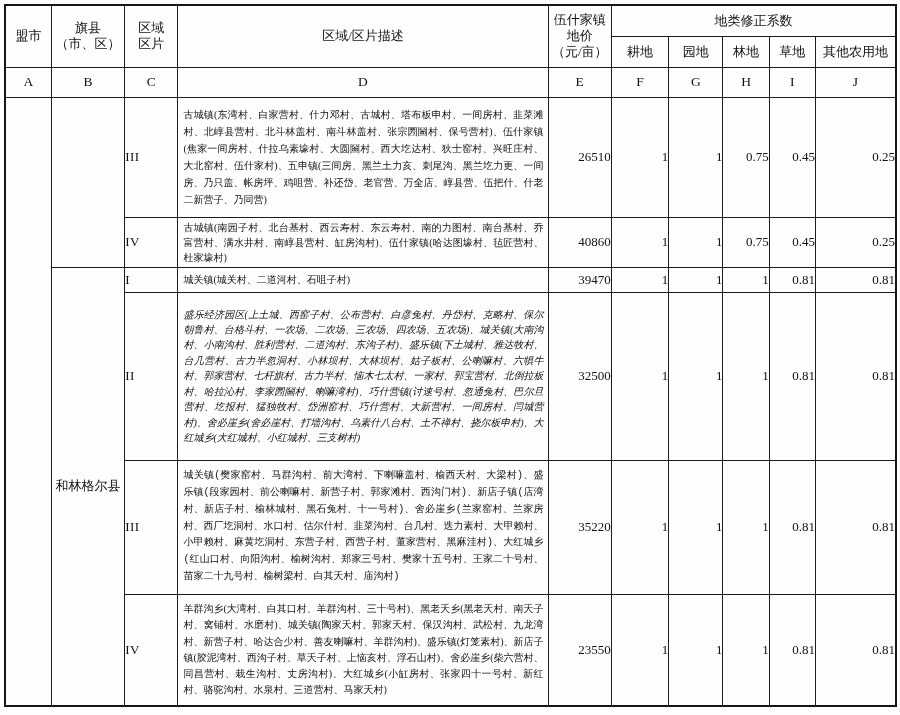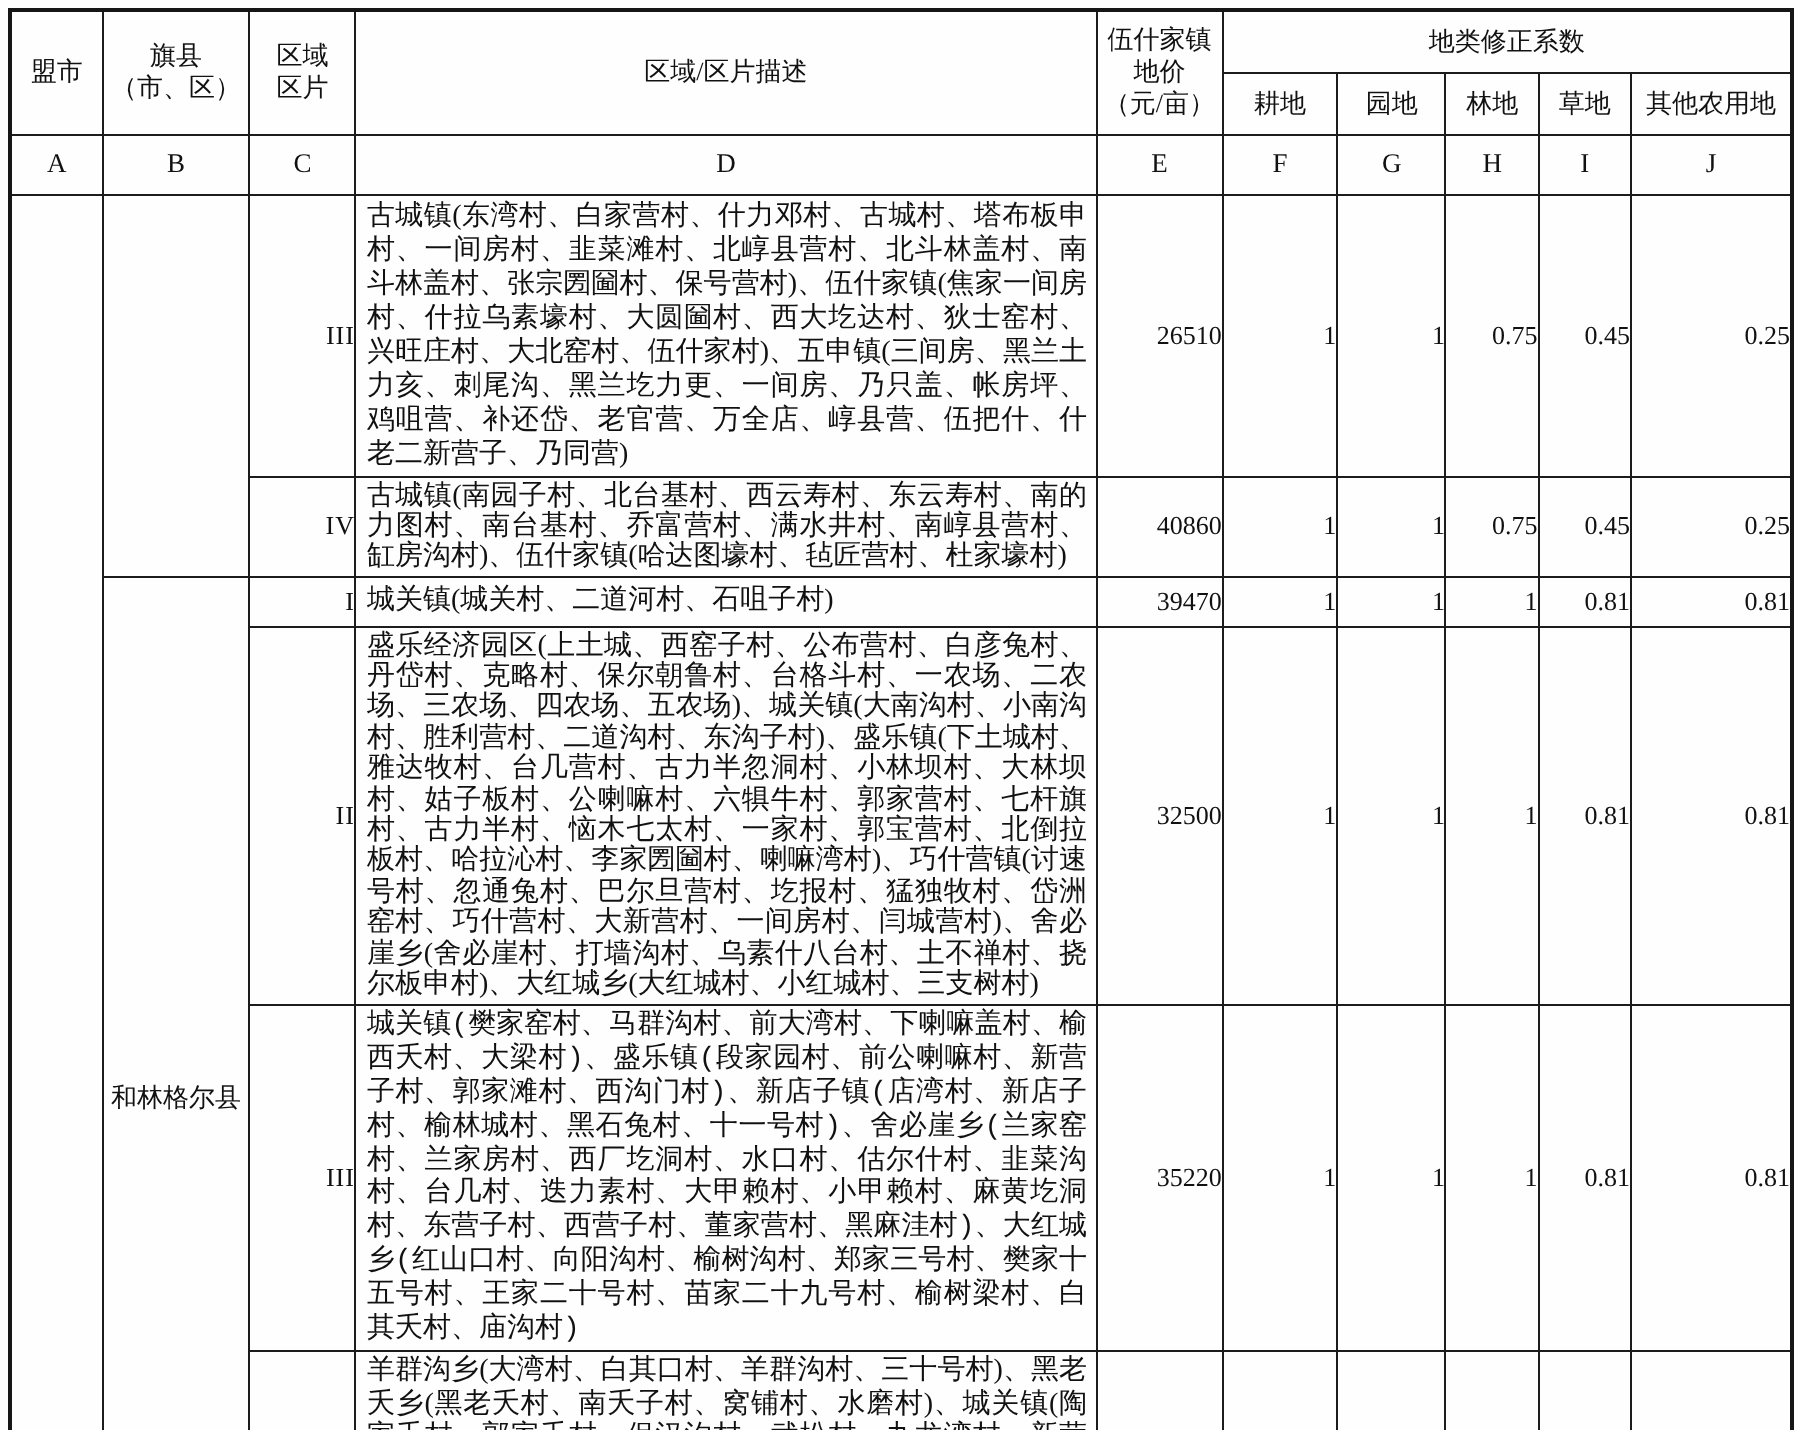--- a/index.html
+++ b/index.html
@@ -31,42 +31,42 @@
     line-height: 16px;
     white-space: pre-line;
     padding: 2px 1px;
   }
   td.letter {
     text-align: center;
     font-size: 13.5px;
     height: 30px;
   }
   td.zone {
-    text-align: right;
+    text-align: left;
     font-size: 13px;
     letter-spacing: 0.5px;
   }
   td.desc {
-    font-size: 14px;
+    font-size: 10px;
     text-align: justify;
     padding: 2px 4px 2px 5px;
     vertical-align: middle;
     margin-left: 36px;
   }
   td.num {
     text-align: right;
     font-size: 13px;
   }
   td.county {
     text-align: center;
     font-size: 13px;
   }
   .lh17  { line-height: 17px; }
   .lh15  { line-height: 15px; }
-  .lh154 { line-height: 15.4px; }
+  .lh154 { line-height: 15.4px; font-style: italic; }
   .lh168 { line-height: 16.8px; font-family: Liberation Mono, monospace; }
   .lh162 { line-height: 16.2px; }
 </style>
 </head>
 <body>
 
 <div class="sheet">
   <table class="doc">
     <colgroup>
       <col style="width:46px">

